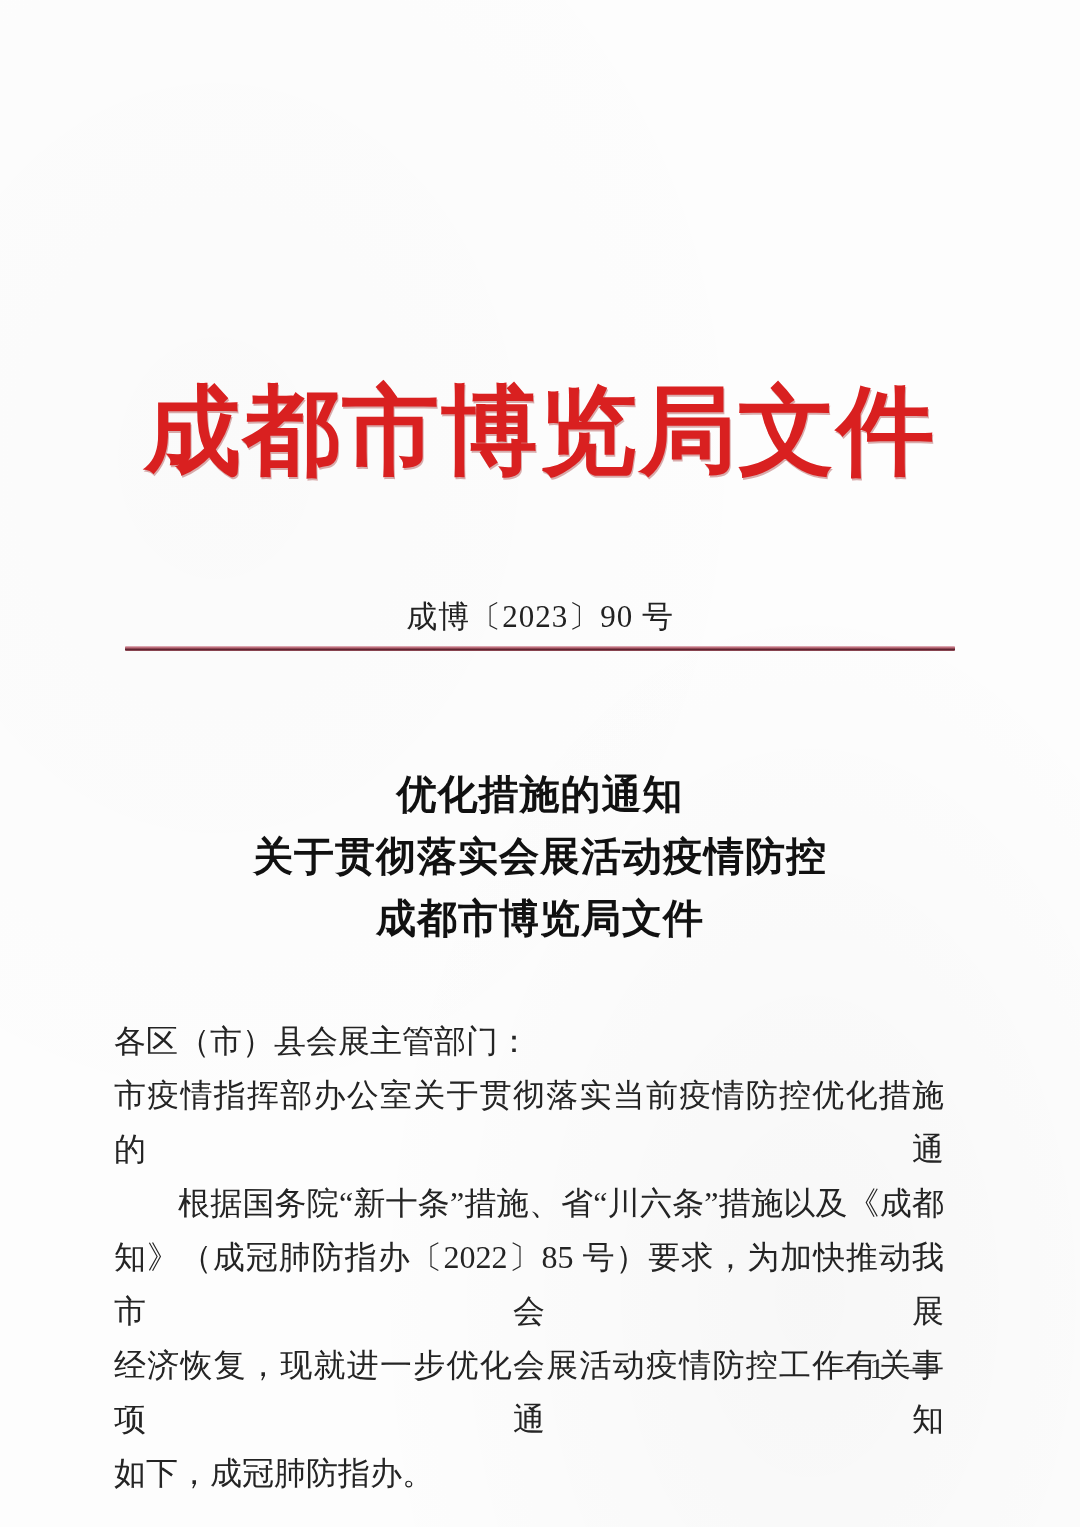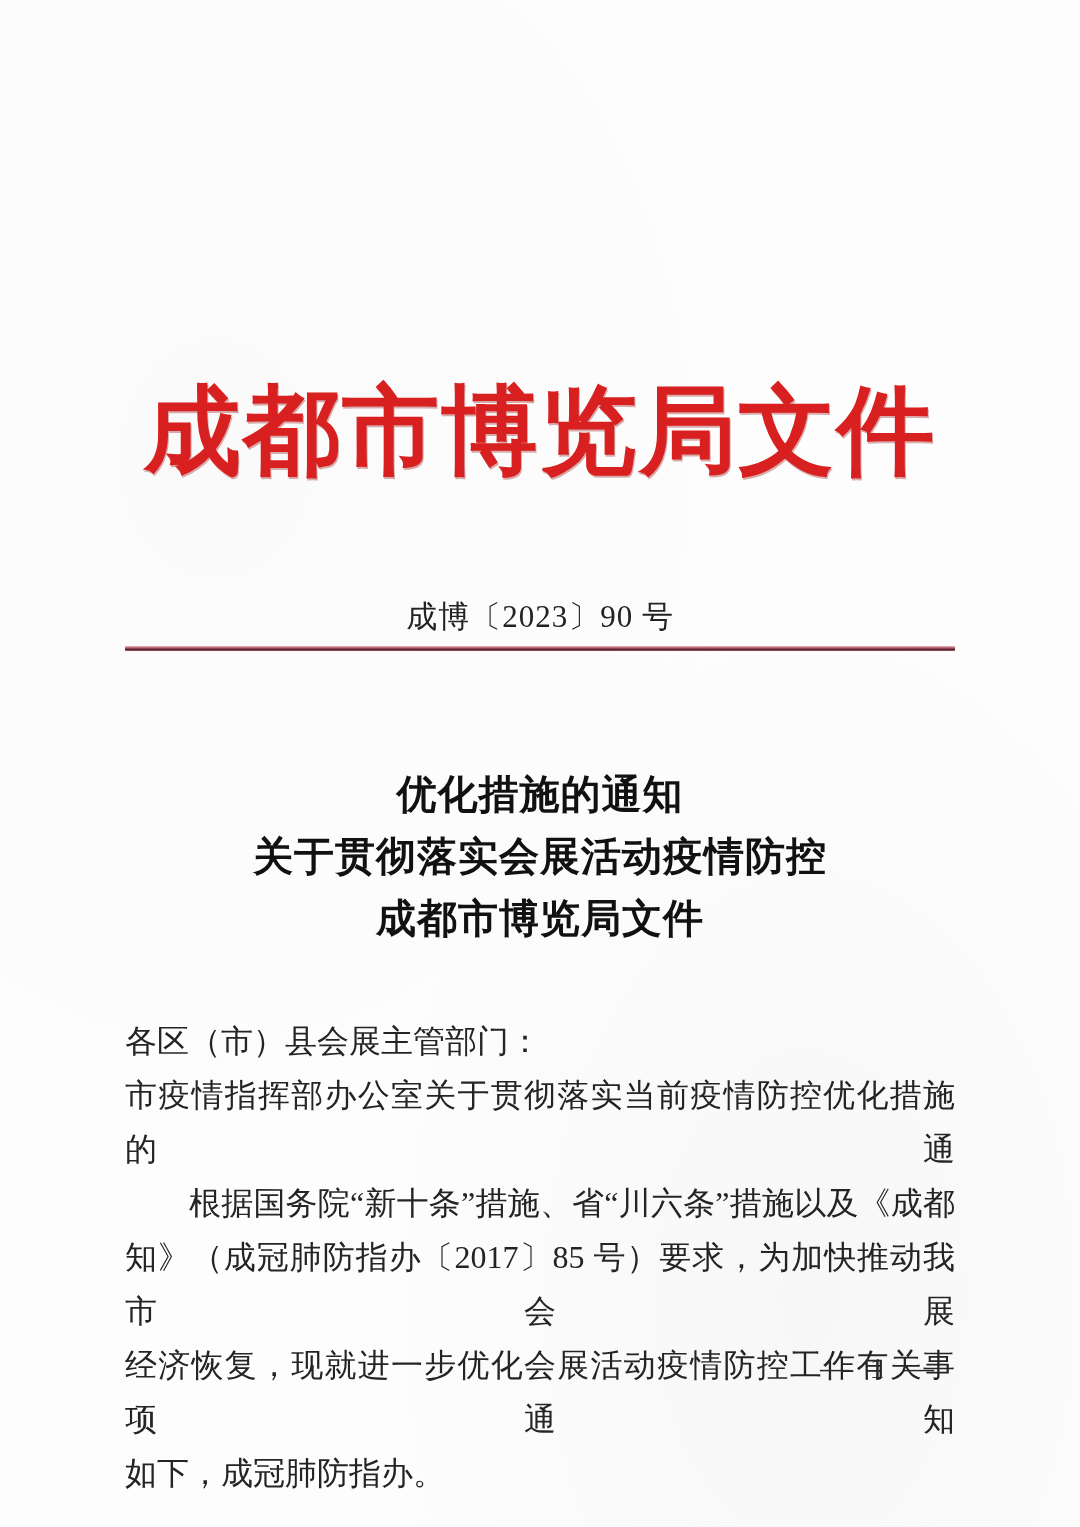--- a/index.html
+++ b/index.html
@@ -74,21 +74,21 @@
     line-height: 62px;
     color: #111;
     letter-spacing: 1px;
   }
   .doc-title .t-line { white-space: nowrap; }
 
   
   .body-block {
     position: absolute;
     top: 1014px;
-    left: 125px;
+    left: 114px;
     width: 830px;
     font-size: 32px;
     line-height: 54px;
     color: #242424;
   }
   .salutation {
     text-align: left;
     white-space: nowrap;
   }
   .b-line {
@@ -131,20 +131,20 @@
   <div class="doc-title">
     <div class="t-line">优化措施的通知</div>
     <div class="t-line">关于贯彻落实会展活动疫情防控</div>
     <div class="t-line">成都市博览局文件</div>
   </div>
 
   <div class="body-block">
     <div class="salutation">各区（市）县会展主管部门：</div>
     <div class="b-line">市疫情指挥部办公室关于贯彻落实当前疫情防控优化措施的通</div>
     <div class="b-line first">根据国务院“新十条”措施、省“川六条”措施以及《成都</div>
-    <div class="b-line">知》（成冠肺防指办〔2017〕85 号）要求，为加快推动我市会展</div>
+    <div class="b-line">知》（成冠肺防指办〔2022〕85 号）要求，为加快推动我市会展</div>
     <div class="b-line">经济恢复，现就进一步优化会展活动疫情防控工作有关事项通知</div>
     <div class="b-line last">如下，成冠肺防指办。</div>
   </div>
 
   <div class="page-number">— 1 —</div>
 
 </div>
 
 </body></html>

